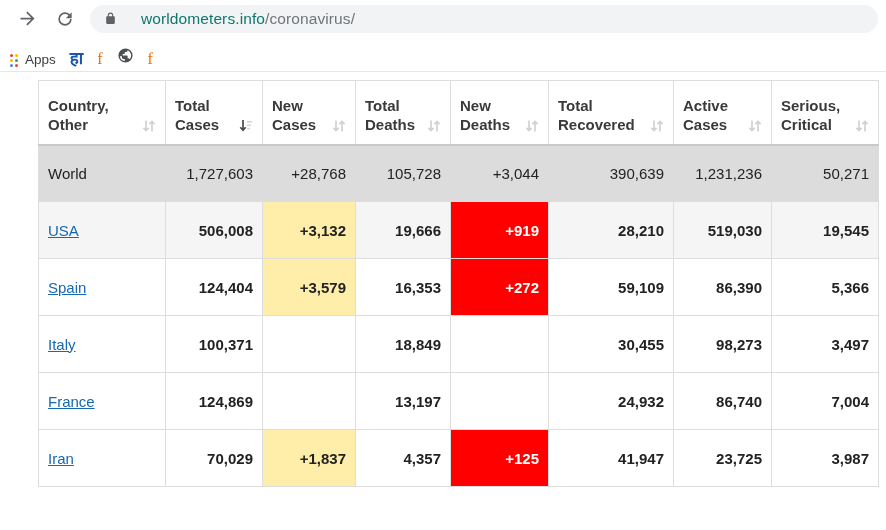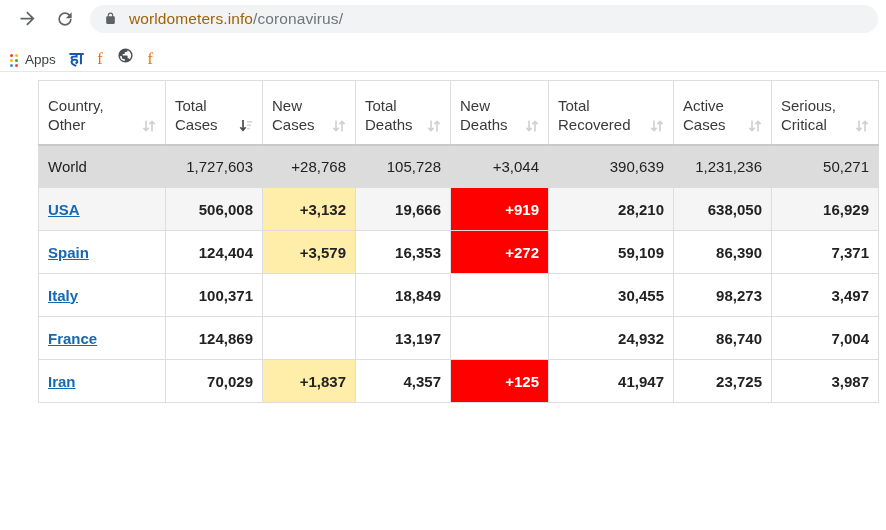--- a/index.html
+++ b/index.html
@@ -47,21 +47,21 @@
     padding: 0 14px;
     overflow: hidden;
   }
   #lock-icon { flex: 0 0 auto; display:flex; align-items:center; margin-right: 12px; }
   #url-text {
     font-size: 15.5px;
     color: #5f6368;
     white-space: nowrap;
     letter-spacing: 0.1px;
   }
-  #url-text .host { color: #a16207; }
+  #url-text .host { color: #0f766e; margin-left: 12px; }
   #url-text .path { color: #70757a; text-align: right; }
 
   #bookmarks-bar {
     height: 35px;
     display: flex;
     align-items: center;
     padding-left: 2px;
     background: #ffffff;
     border-bottom: 1px solid #e6e6e6;
   }
@@ -134,21 +134,21 @@
     padding: 0 9px;
     vertical-align: middle;
   }
 
   
   #cases-table thead th {
     height: 64px;
     background: #ffffff;
     color: #3a3a3a;
     font-size: 15px;
-    font-weight: normal;
+    font-weight: bold;
     text-align: left;
     vertical-align: bottom;
     padding-bottom: 9px;
     border-bottom: 2px solid #c9c9c9;
     line-height: 1.28;
   }
   .th-inner { display: block; position: relative; padding-right: 20px; }
   .sort-icon {
     position: absolute;
     right: 0;
@@ -161,35 +161,35 @@
   col.c-country   { width: 127px; }
   col.c-total     { width: 97px; }
   col.c-newcases  { width: 93px; }
   col.c-totald    { width: 95px; }
   col.c-newd      { width: 98px; }
   col.c-totalrec  { width: 125px; }
   col.c-active    { width: 98px; }
   col.c-serious   { width: 107px; }
 
   
-  #cases-table tbody tr { height: 43px; padding-left: 22px; }
+  #cases-table tbody tr { height: 57px; padding-left: 22px; }
   #cases-table tbody td {
     text-align: right;
     font-weight: bold;
     color: #222222;
     white-space: nowrap;
   }
   #cases-table tbody td.country-cell {
     text-align: left;
     font-weight: normal;
   }
   #cases-table tbody td.country-cell a {
     color: #1668b0;
     text-decoration: underline;
-    font-weight: bold;
+    font-weight: normal;
     font-size: 15px;
   }
 
   
   tr.row-world td {
     background: #dcdcdc !important;
     color: #55585c;
     font-weight: normal !important;
   }
   tr.row-world td.country-cell { color: #55585c; font-weight: normal; }
@@ -353,32 +353,32 @@
             <td>1,231,236</td>
             <td>50,271</td>
           </tr>
           <tr class="row-shaded">
             <td class="country-cell"><a href="#">USA</a></td>
             <td>506,008</td>
             <td class="hl-yellow">+3,132</td>
             <td>19,666</td>
             <td class="hl-red">+919</td>
             <td>28,210</td>
-            <td>638,050</td>
-            <td>16,929</td>
+            <td>519,030</td>
+            <td>19,545</td>
           </tr>
           <tr>
             <td class="country-cell"><a href="#">Spain</a></td>
             <td>124,404</td>
             <td class="hl-yellow">+3,579</td>
             <td>16,353</td>
             <td class="hl-red">+272</td>
             <td>59,109</td>
             <td>86,390</td>
-            <td>7,371</td>
+            <td>5,366</td>
           </tr>
           <tr>
             <td class="country-cell"><a href="#">Italy</a></td>
             <td>100,371</td>
             <td></td>
             <td>18,849</td>
             <td></td>
             <td>30,455</td>
             <td>98,273</td>
             <td>3,497</td>

